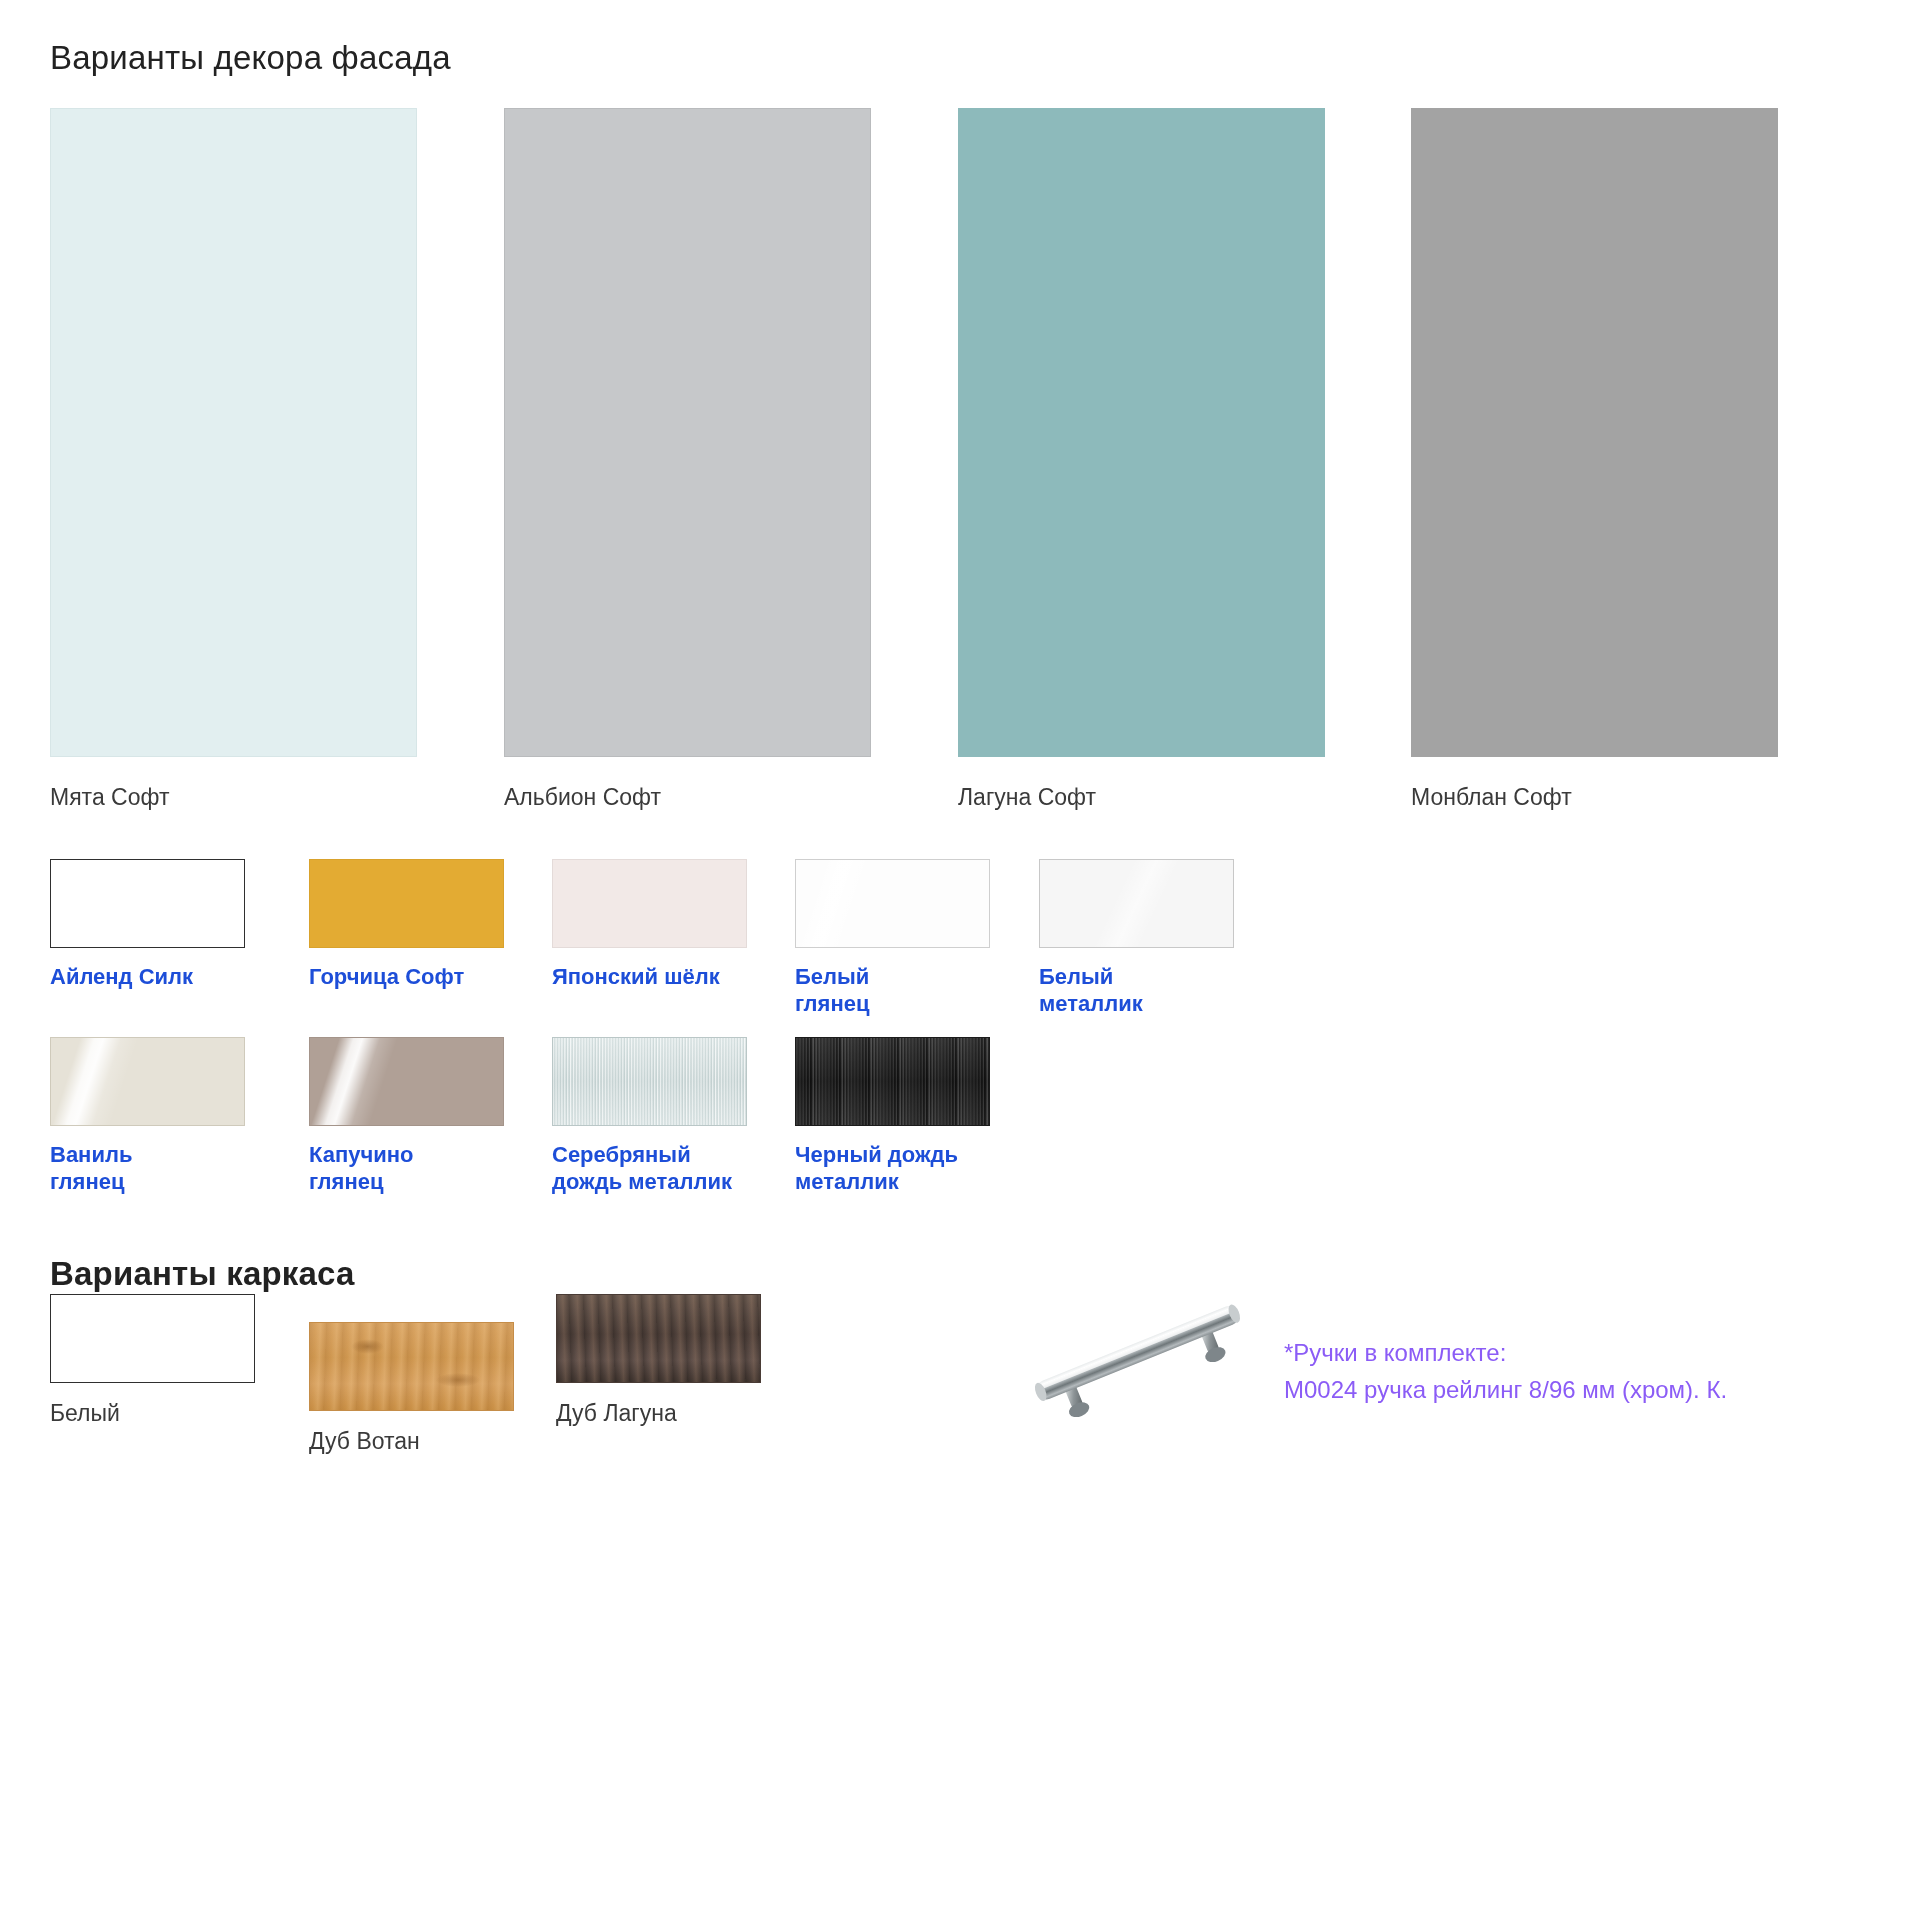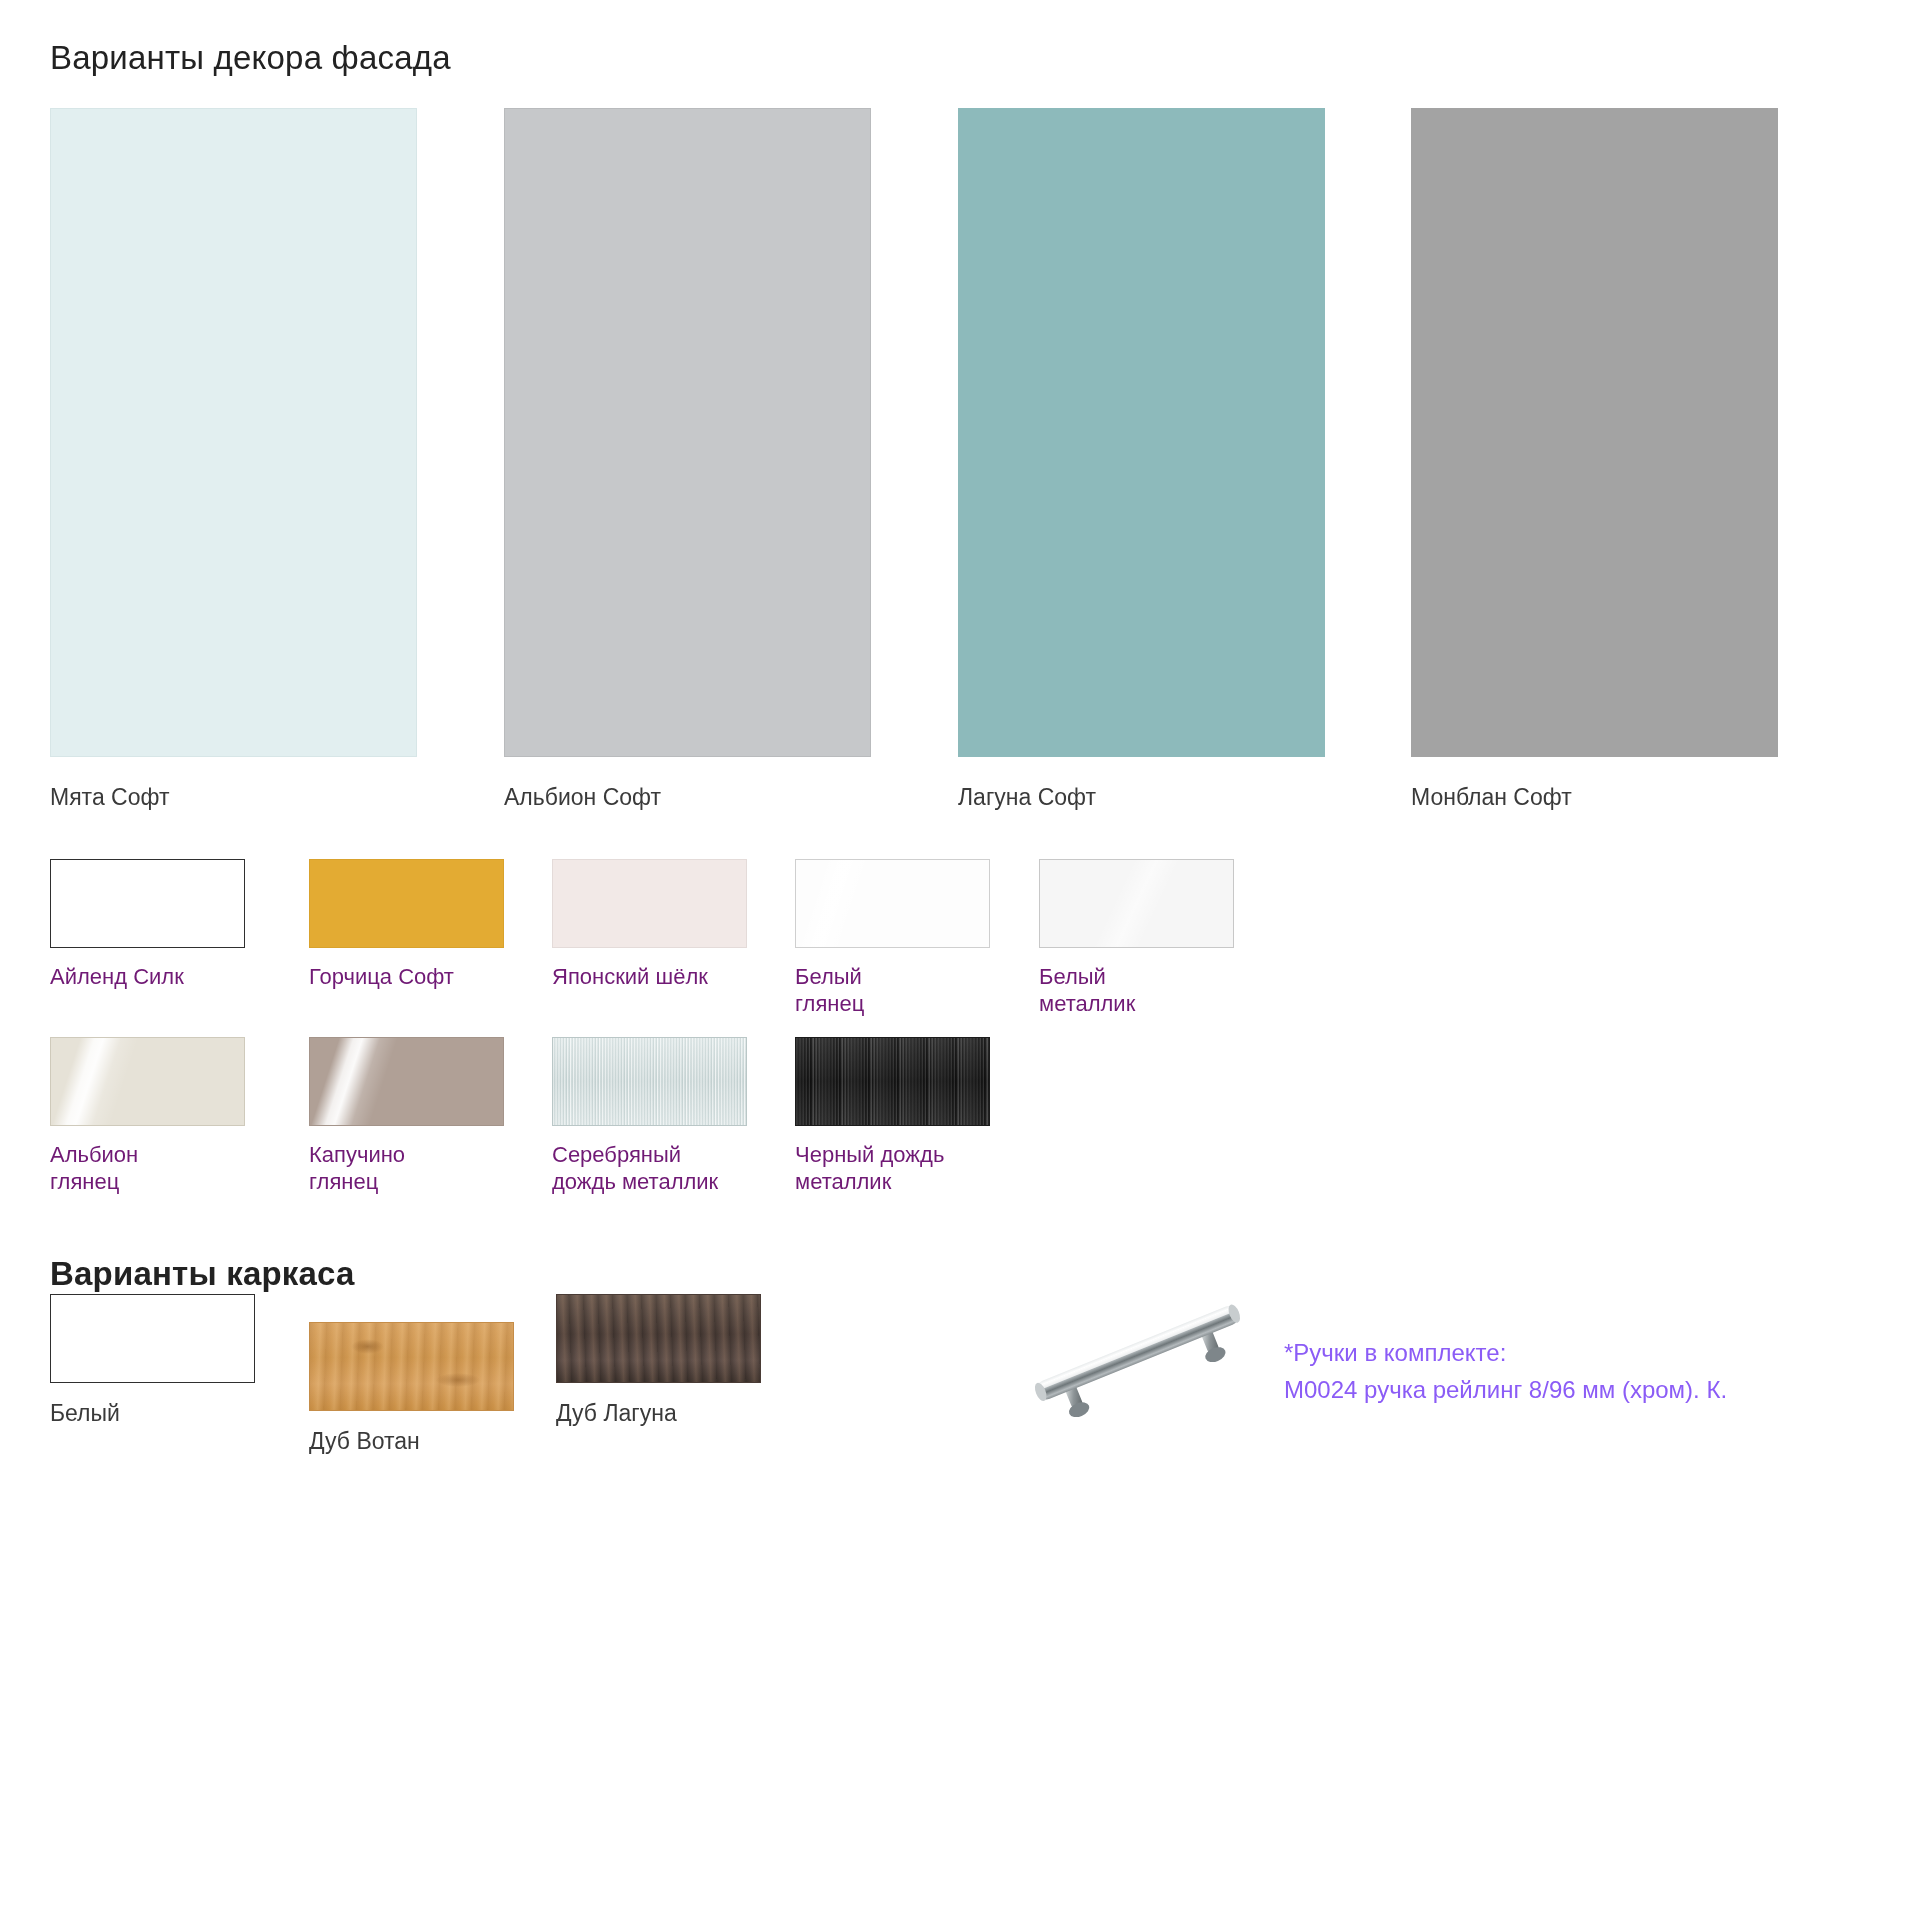--- a/index.html
+++ b/index.html
@@ -77,23 +77,24 @@
     width: 195px;
     height: 89px;
     box-sizing: border-box;
     position: relative;
     overflow: hidden;
   }
   .small-label {
     margin-top: 15.4px;
     font-size: 22px;
     line-height: 27px;
-    color: #701a75;
+    color: #1d4ed8;
     width: 222px;
     white-space: pre-line;
+    font-weight: bold;
   }
 
   
   .gloss::after {
     content: "";
     position: absolute;
     left: -40%;
     top: -60%;
     width: 120%;
     height: 220%;
@@ -247,21 +248,21 @@
     </div>
 
     <div class="small-card" style="left:989px; top:0px;">
       <div class="small-swatch gloss-soft" style="background:#f6f6f6; border:1px solid #c8c8c8;"></div>
       <div class="small-label">Белый
 металлик</div>
     </div>
 
     <div class="small-card" style="left:0px; top:178px;">
       <div class="small-swatch gloss" style="background:#e6e2d7; border:1px solid #cfcabb;"></div>
-      <div class="small-label">Альбион
+      <div class="small-label">Ваниль
 глянец</div>
     </div>
 
     <div class="small-card" style="left:259px; top:178px;">
       <div class="small-swatch gloss" style="background:#b0a096; border:1px solid #a4948a;"></div>
       <div class="small-label">Капучино
 глянец</div>
     </div>
 
     <div class="small-card" style="left:502px; top:178px;">

